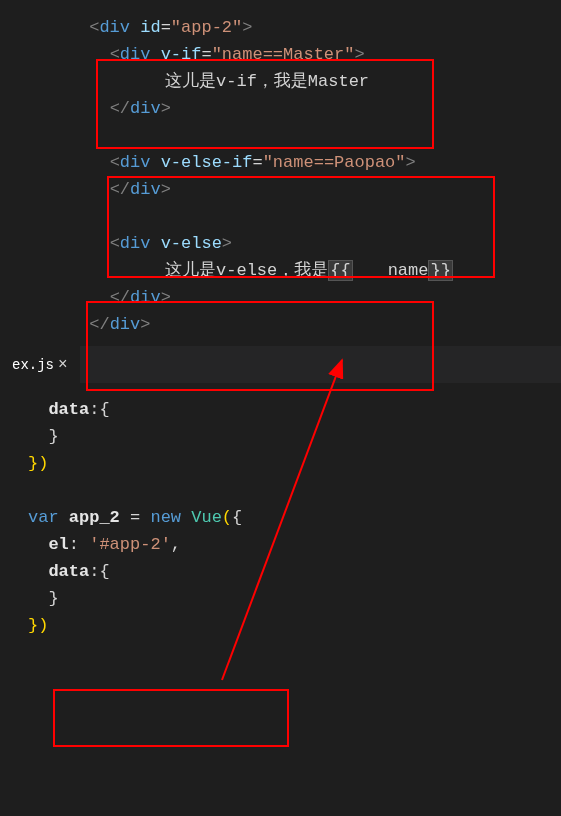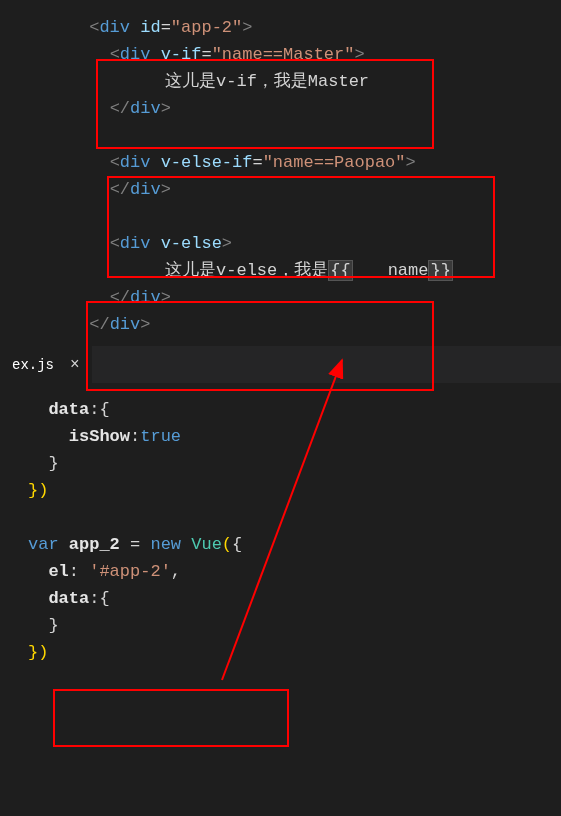--- a/index.html
+++ b/index.html
@@ -56,21 +56,21 @@
       border-bottom: 1px solid #1e1e1e;
     }
     .tab {
       background: #1e1e1e;
       height: 38px;
       padding: 0 12px;
       display: flex;
       align-items: center;
       font-size: 14px;
       color: #ffffff;
-      gap: 16px;
+      gap: 4px;
     }
     .close-icon {
       color: #d4d4d4;
       font-size: 16px;
     }
     
     
     .red-box {
       position: absolute;
       border: 2.5px solid #ff0000;
@@ -115,21 +115,20 @@
 <div class="tab-bar">
   <div class="tab">
     <span>ex.js</span>
     <span class="close-icon">×</span>
   </div>
 </div>
 
 <div class="editor-area code-section-2">
   <div class="code-container">
     <div class="code-line">  <span class="identifier">data</span><span class="punct">:</span><span class="punct">{</span></div>
-    <div class="code-line">    <span class="identifier">isShow</span><span class="punct">:</span><span class="type-val">true</span></div>
     <div class="code-line">  <span class="punct">}</span></div>
     <div class="code-line"><span class="brace-yellow">}</span><span class="brace-yellow">)</span></div>
     <div class="code-line"> </div>
     <div class="code-line"><span class="var-kw">var</span> <span class="identifier">app_2</span> <span class="punct">=</span> <span class="keyword">new</span> <span class="class-name">Vue</span><span class="brace-yellow">(</span><span class="punct">{</span></div>
     <div class="code-line">  <span class="identifier">el</span><span class="punct">:</span> <span class="string">'#app-2'</span><span class="punct">,</span></div>
     <div class="code-line">  <span class="identifier">data</span><span class="punct">:</span><span class="punct">{</span></div>
     <div class="code-line">  <span class="punct">}</span></div>
     <div class="code-line"><span class="brace-yellow">}</span><span class="brace-yellow">)</span></div>
   </div>
 </div>

